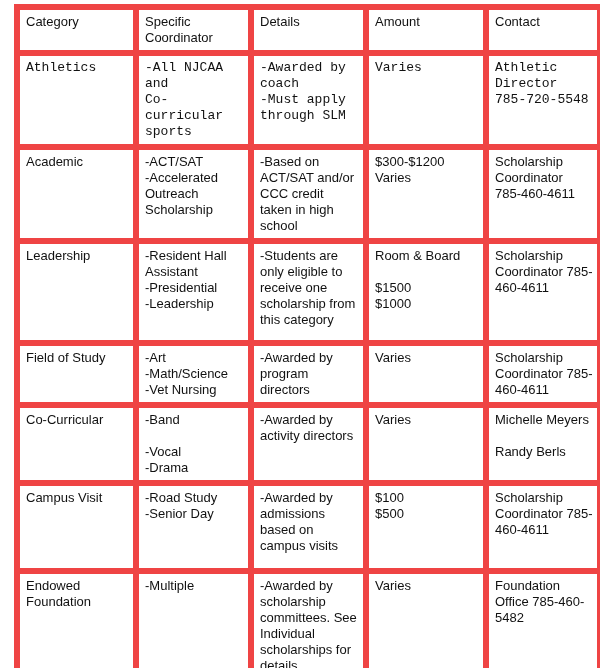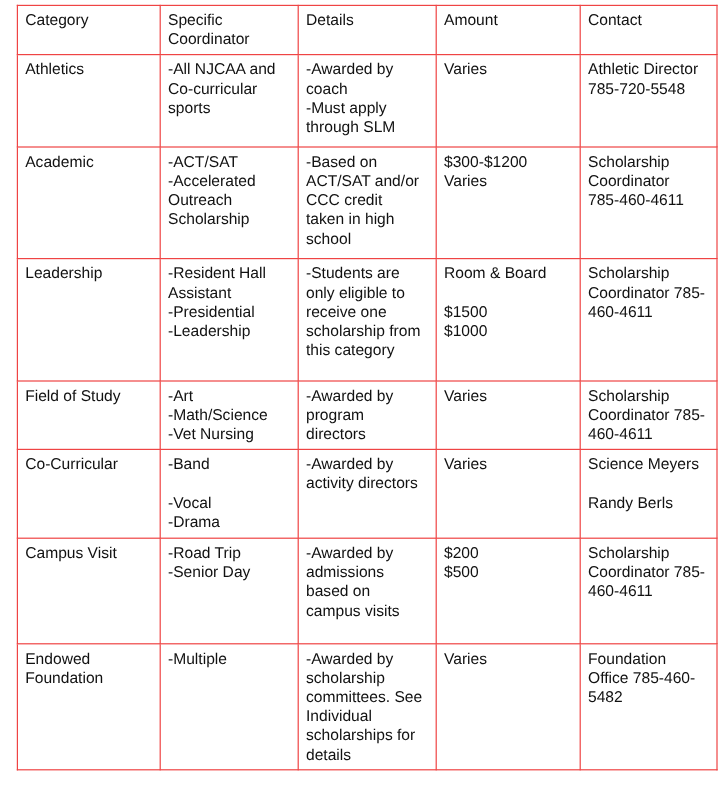--- a/index.html
+++ b/index.html
@@ -20,33 +20,33 @@
   table.scholarship {
     position: absolute;
     left: 14px;
     top: 4px;
     width: 583px;
     border-collapse: collapse;
     table-layout: fixed;
   }
   table.scholarship th,
   table.scholarship td {
-    border: 1px solid #ef4444;
+    border: 6px solid #ef4444;
     vertical-align: top;
     text-align: left;
     padding: 4px 4px 4px 6px;
     font-size: 13px;
     line-height: 16px;
     font-weight: normal;
     color: #111111;
     white-space: pre-line;
     overflow: hidden;
   }
   tr.r-head { height: 40px; }
-  tr.r1 { height: 77px; }
+  tr.r1 { height: 77px; font-family: Liberation Mono, monospace; }
   tr.r2 { height: 93px; margin-top: 16px; }
   tr.r3 { height: 102px; }
   tr.r4 { height: 48px; }
   tr.r5 { height: 74px; }
   tr.r6 { height: 88px; border-radius: 25px; }
   tr.r7 { height: 80px; }
   col.c1 { width: 119px; }
   col.c2 { width: 115px; }
   col.c3 { width: 115px; }
   col.c4 { width: 120px; }
@@ -139,33 +139,33 @@
       </tr>
       <tr class="r5">
         <td>Co-Curricular</td>
         <td>-Band
 
 -Vocal
 -Drama</td>
         <td>-Awarded by
 activity directors</td>
         <td>Varies</td>
-        <td>Science Meyers
+        <td>Michelle Meyers
 
 Randy Berls</td>
       </tr>
       <tr class="r6">
         <td>Campus Visit</td>
-        <td>-Road Trip
+        <td>-Road Study
 -Senior Day</td>
         <td>-Awarded by
 admissions
 based on
 campus visits</td>
-        <td>$200
+        <td>$100
 $500</td>
         <td>Scholarship
 Coordinator 785-
 460-4611</td>
       </tr>
       <tr class="r7">
         <td>Endowed
 Foundation</td>
         <td>-Multiple</td>
         <td>-Awarded by

